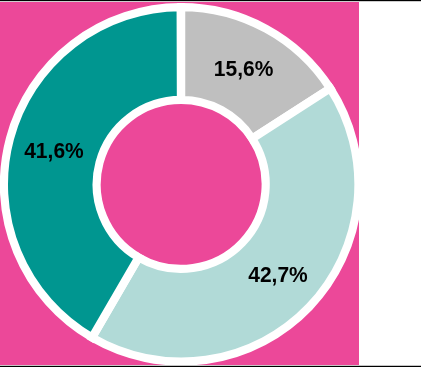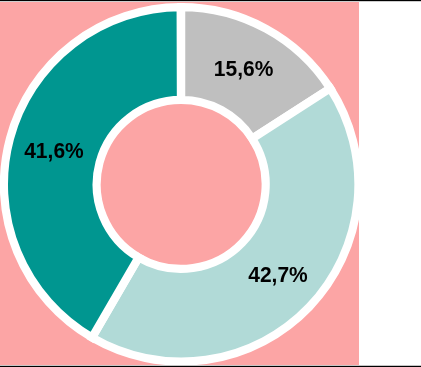--- a/index.html
+++ b/index.html
@@ -11,21 +11,21 @@
   body {
     width: 421px;
     height: 367px;
     overflow: hidden;
     font-family: "Liberation Sans", sans-serif;
   }
   #page {
     position: relative;
     width: 359px;
     height: 367px;
-    background: #fca5a5;
+    background: #ec4899;
     box-sizing: border-box;
   }
   .edge-rule {
     position: absolute;
     left: 0;
     width: 421px;
     background: #000000;
   }
   .edge-rule.top { top: 0; height: 2px; background: linear-gradient(to bottom, #000000 0, #000000 50%, #9c9c9c 50%, #ffffff 100%); }
   .edge-rule.bottom { bottom: 0; height: 2px; background: linear-gradient(to bottom, #ffffff 0, #8a8a8a 50%, #000000 50%, #000000 100%); }

